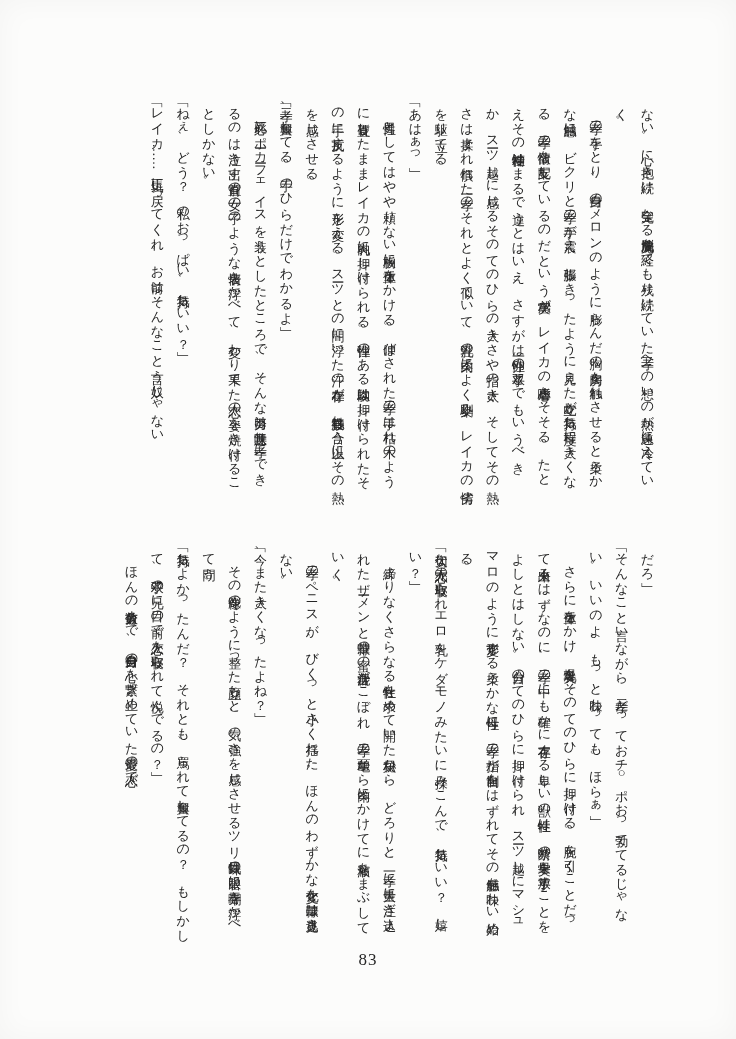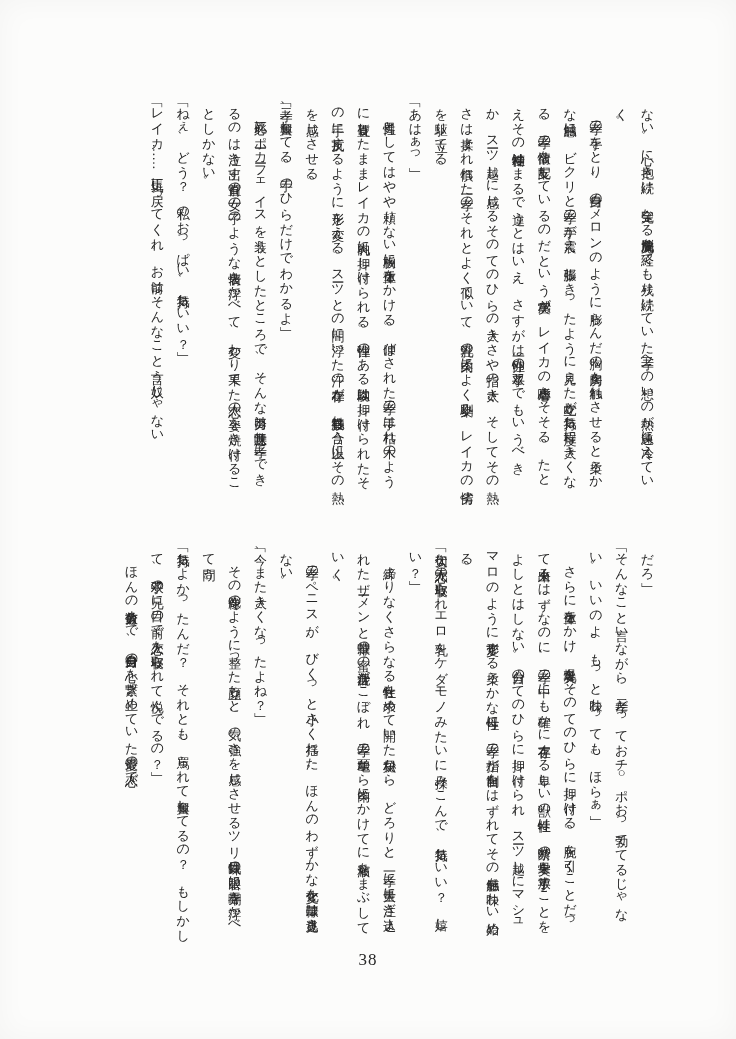--- a/index.html
+++ b/index.html
@@ -78,15 +78,15 @@
     <p>　さらに体重をかけ、美爆乳をそのてのひらに押し付ける。腕を引くことだって出来るはずなのに、孝二の中にも確かに存在する卑しい獣の牡性は、禁断の果実を手放すことをよしとはしない。自分のてのひらに押し付けられ、スーツ越しにマシュマロのように変形する柔らかな母性に、孝二の指が自制をはずれてその感触を味わい始める。</p>
     <p>「大切な元恋人の寝取られエロ乳をケダモノみたいに揉みこんで、気持ちいい？　嬉しい？」</p>
     <p>　締まりなくさらなる牡性を求めて開いた秘貝から、どろりと、一孝に大量に注ぎ込まれたザーメンと隷華の蜜の混合汁がこぼれ、孝二の亀頭から肉竿にかけてに粘液をまぶしていく。</p>
     <p>　孝二のペニスが、びくっと小さく揺れた。ほんのわずかな変化を隷華は見逃さない。</p>
     <p>「今、また大きくなったよね？」</p>
     <p>　その彫像のように整った顔立ちと、気の強さを感じさせるツリ目気味の碧眼に嘲弄を浮かべて問う。</p>
     <p>「気持ちよかったんだ？　それとも、罵られて興奮してるの？　もしかして、双子の兄に目の前で恋人を寝取られて悦んでるの？」</p>
     <p>　ほんの数分前まで、自分自身の心を繋ぎ止めていた最愛の恋人で</p>
   </div>
 
-  <div class="page-number" style="color: rgb(38, 38, 38);">38</div>
+  <div class="page-number" style="color: rgb(38, 38, 38);">83</div>
 
 </div>
 
 </body></html>

